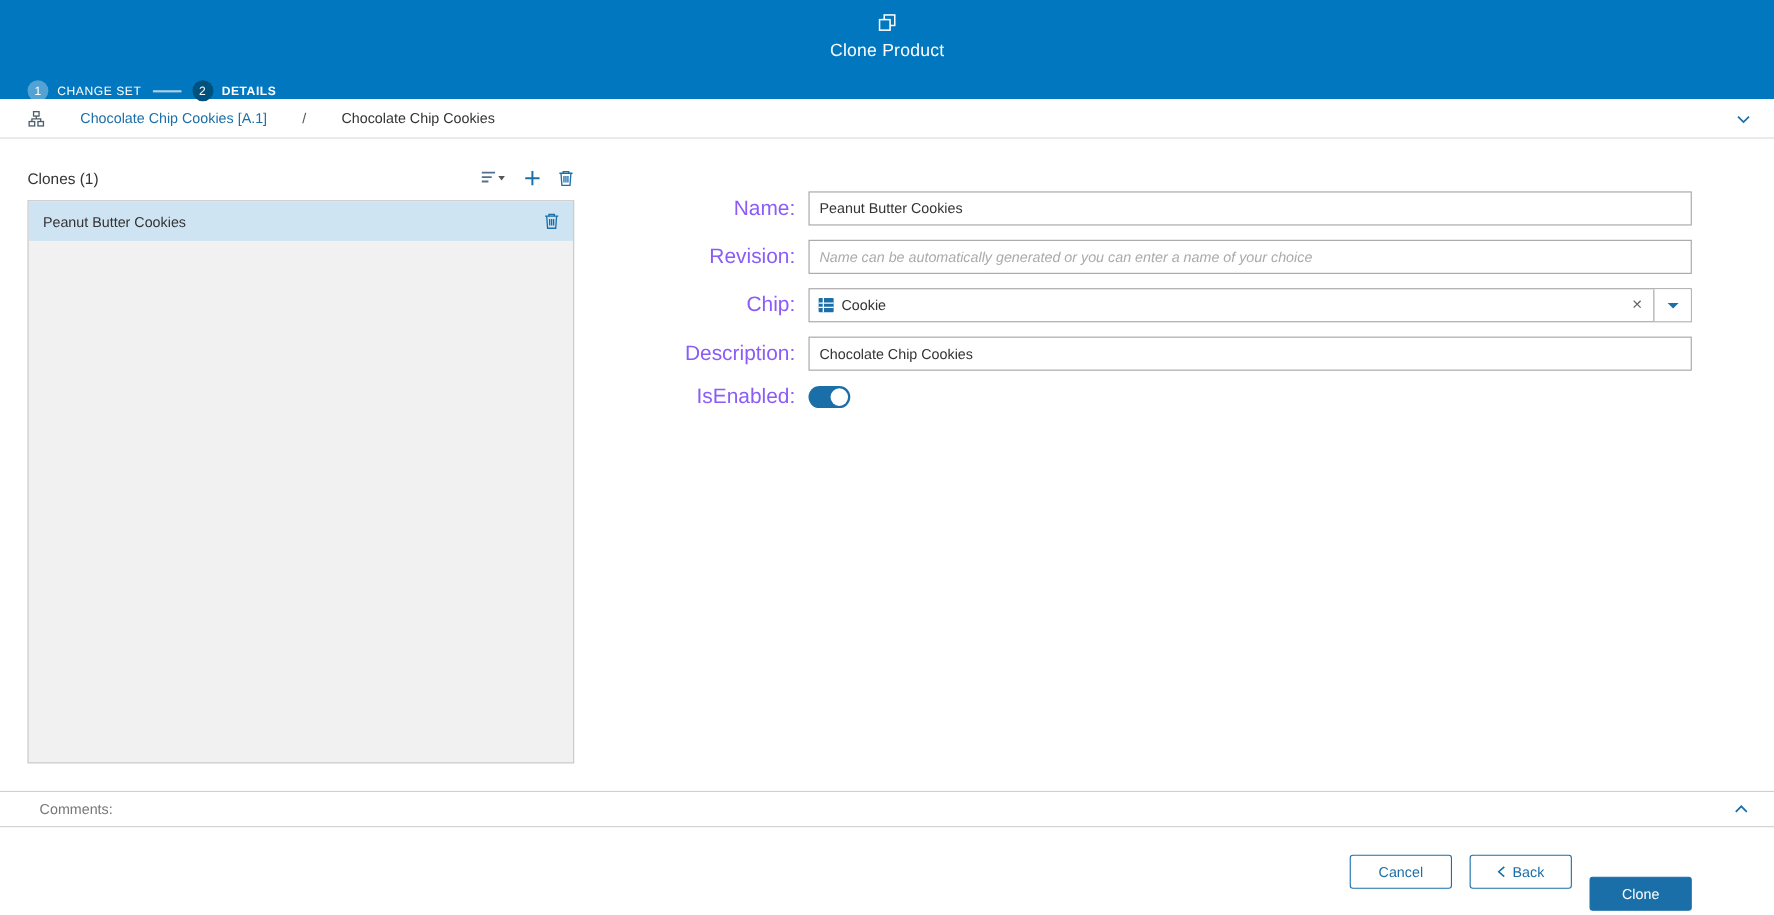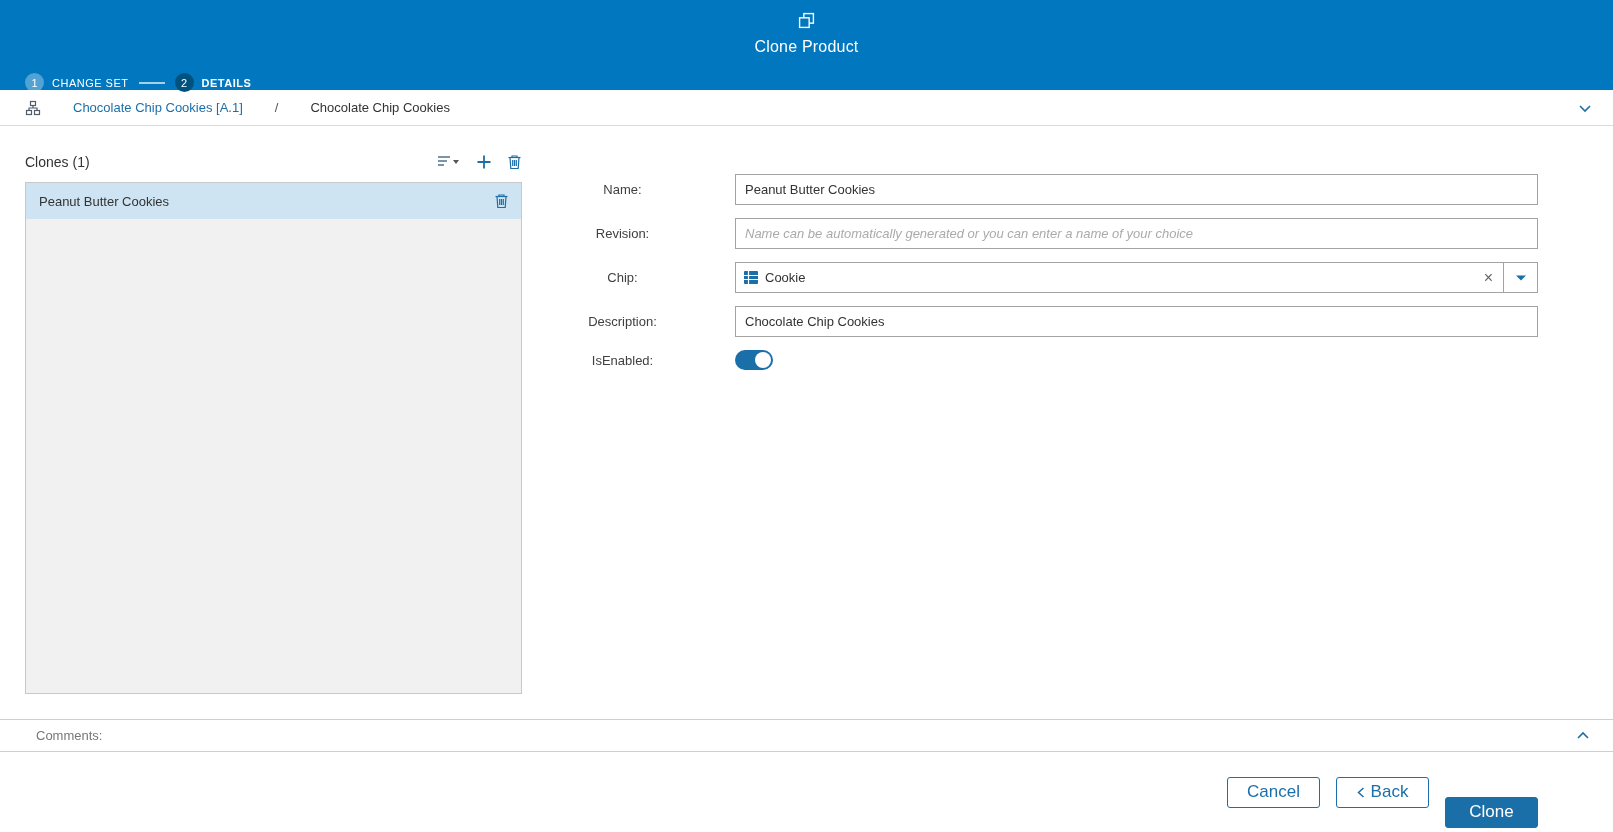--- a/index.html
+++ b/index.html
@@ -71,22 +71,22 @@
     padding:0 12px 0 13px; font-size:13px; color:#333;
     cursor:pointer;
   }
   .clone-item.selected { background:#cfe4f3; }
   .clone-item .item-trash { margin-left:auto; display:flex; cursor:pointer; }
 
   
   .form-col { flex:1; padding-top:48px; }
   .form-row { display:flex; align-items:center; margin-bottom:13px; }
   .form-label {
-    width:213px; flex:0 0 auto; text-align:center; padding-right:12px;
-    font-size:13px; color:#404040;
+    width:213px; flex:0 0 auto; text-align:right; padding-right:12px;
+    font-size:19px; color:#8b5cf6;
   }
   .form-input {
     flex:1; height:31px; border:1px solid #a3a3a3; background:#fff;
     font-family:"Liberation Sans", sans-serif; font-size:13px; color:#333;
     padding:0 9px; outline:none;
   }
   .form-input::placeholder { color:#aaa; font-style:italic; }
   .combo {
     flex:1; height:31px; border:1px solid #a3a3a3; background:#fff;
     display:flex; align-items:center; padding-left:8px; cursor:pointer;
@@ -120,21 +120,21 @@
   }
   .comments-bar .spacer { flex:1; }
 
   
   .footer {
     flex:0 0 auto; height:80px;
     display:flex; align-items:center; justify-content:flex-end;
     padding-right:75px; gap:16px;
   }
   .btn {
-    min-width:93px; height:31px; border-radius:3px; font-size:17px;
+    min-width:93px; height:31px; border-radius:3px; font-size:13px;
     font-family:"Liberation Sans", sans-serif; cursor:pointer;
     display:flex; align-items:center; justify-content:center; gap:6px;
     padding:0 14px;
   }
   .btn.secondary { background:#fff; border:1px solid #1b6fa8; color:#1b6fa8; }
   .btn.primary { background:#1b6fa8; border:1px solid #1b6fa8; color:#fff;margin-top:40px; }
 </style>
 </head>
 <body>
 

